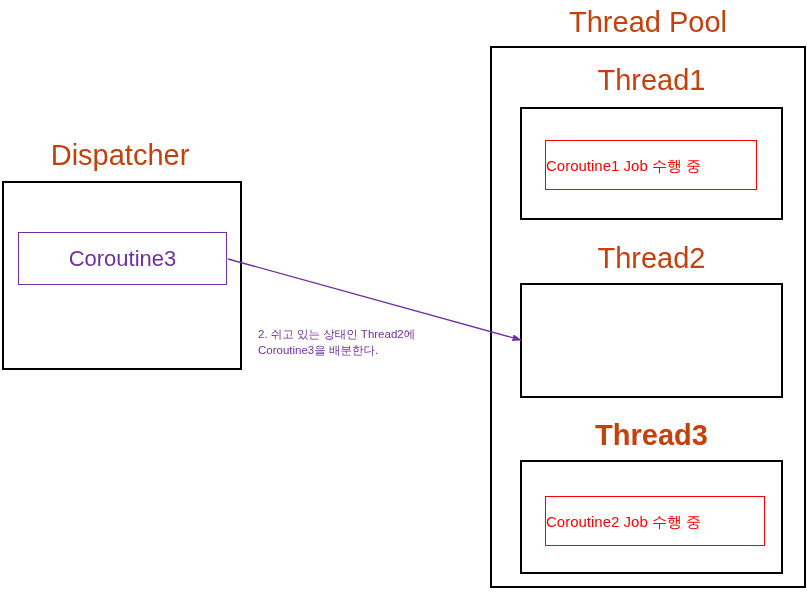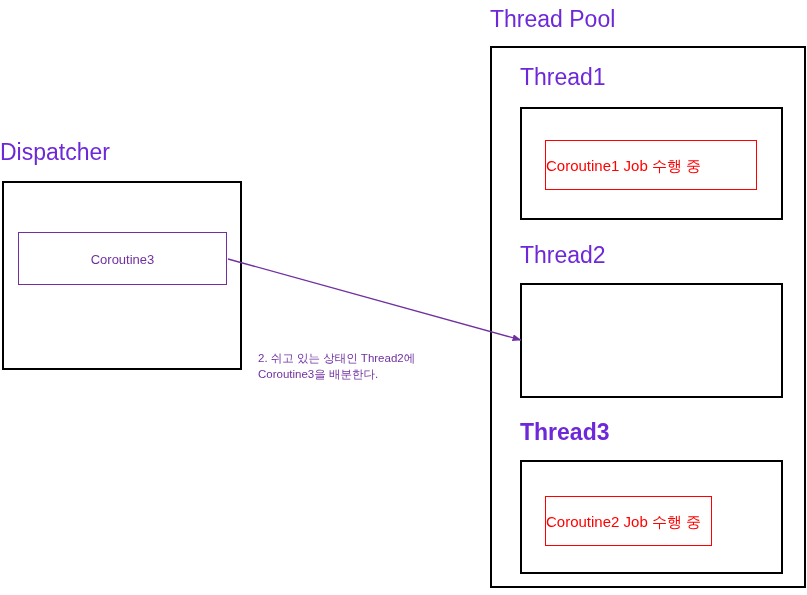--- a/index.html
+++ b/index.html
@@ -28,43 +28,44 @@
   }
   .box-red {
     border: 1.5px solid #ff0000;
   }
   .box-purple {
     border: 1.5px solid #7030a0;
   }
 
   .title {
     position: absolute;
-    color: #6d28d9;
-    font-size: 23px;
+    color: #c2410c;
+    font-size: 29px;
     line-height: 1;
     white-space: nowrap;
+    text-align: center;
     font-weight: 400;
   }
 
   .label-red {
     position: absolute;
     color: #ff0000;
     font-size: 15px;
     line-height: 1;
     white-space: nowrap;
     width: 100%;
     left: 0;
     top: 50%;
     transform: translateY(-50%);
   }
 
   .label-purple {
     position: absolute;
     color: #7030a0;
-    font-size: 13px;
+    font-size: 22px;
     line-height: 1;
     white-space: nowrap;
     text-align: center;
     width: 100%;
     left: 0;
     top: 50%;
     transform: translateY(-50%);
   }
 
   .annotation {
@@ -95,29 +96,29 @@
   #thread1-box   { left: 520px; top: 107px; width: 263px; height: 113px; }
   #thread1-job   { left: 545px; top: 140px; width: 212px; height: 50px; }
 
   
   #thread2-title { left: 520px; top: 244px; width: 263px; }
   #thread2-box   { left: 520px; top: 283px; width: 263px; height: 115px; }
 
   
   #thread3-title { left: 520px; top: 421px; width: 263px; font-weight: bold; }
   #thread3-box   { left: 520px; top: 460px; width: 263px; height: 114px; }
-  #thread3-job   { left: 545px; top: 496px; width: 167px; height: 50px; }
+  #thread3-job   { left: 545px; top: 496px; width: 220px; height: 50px; }
 
   
   #dispatcher-title { left: 0; top: 141px; width: 240px; }
   #dispatcher-box   { left: 2px; top: 181px; width: 240px; height: 189px; }
   #coroutine3-box   { left: 18px; top: 232px; width: 209px; height: 53px; }
 
   
-  #arrow-annotation { left: 258px; top: 327px; margin-top: 24px; }
+  #arrow-annotation { left: 258px; top: 327px; }
 </style>
 </head>
 <body>
 
 <div id="canvas">
 
   <div class="title" id="dispatcher-title">Dispatcher</div>
 
   <div class="box box-black" id="dispatcher-box"></div>
 

